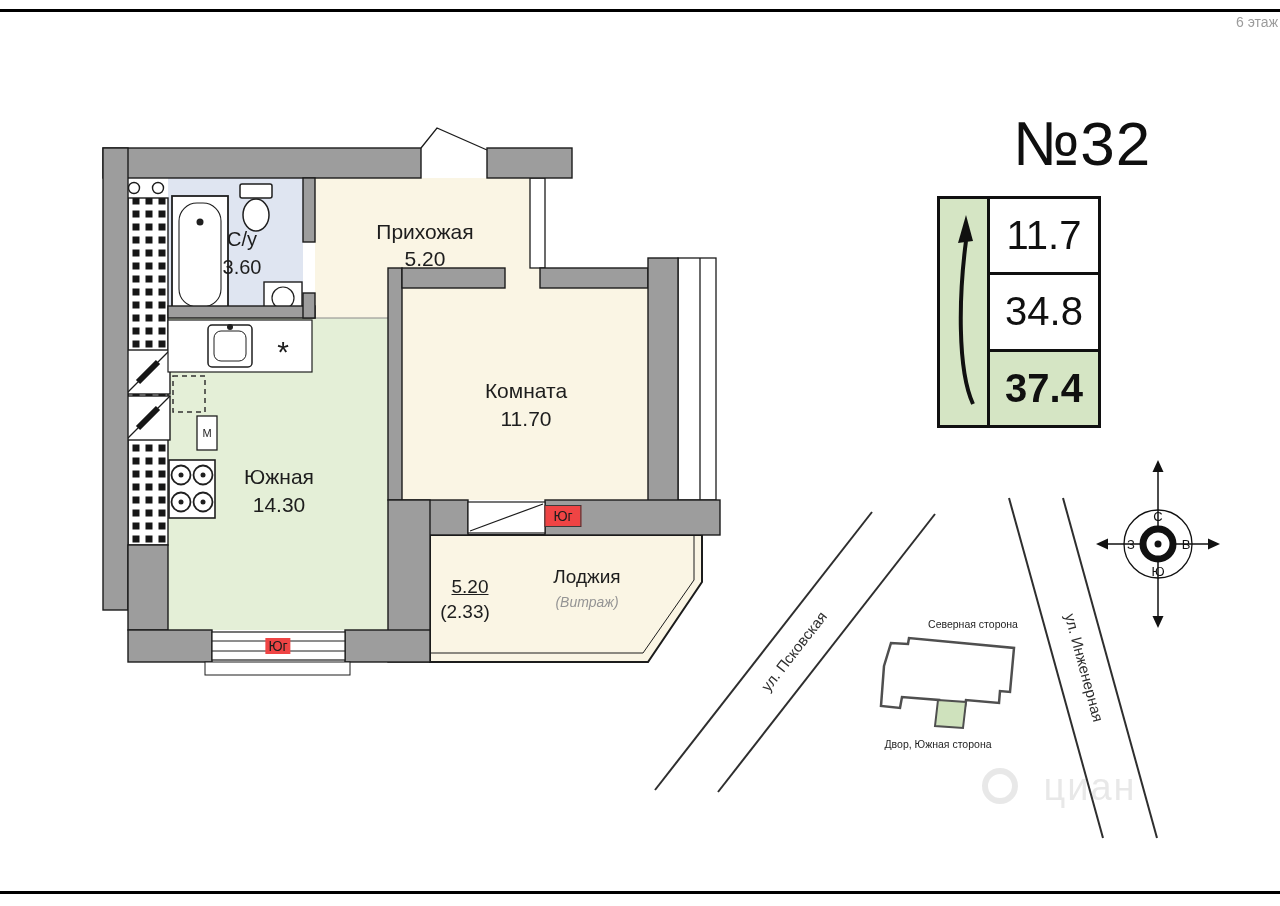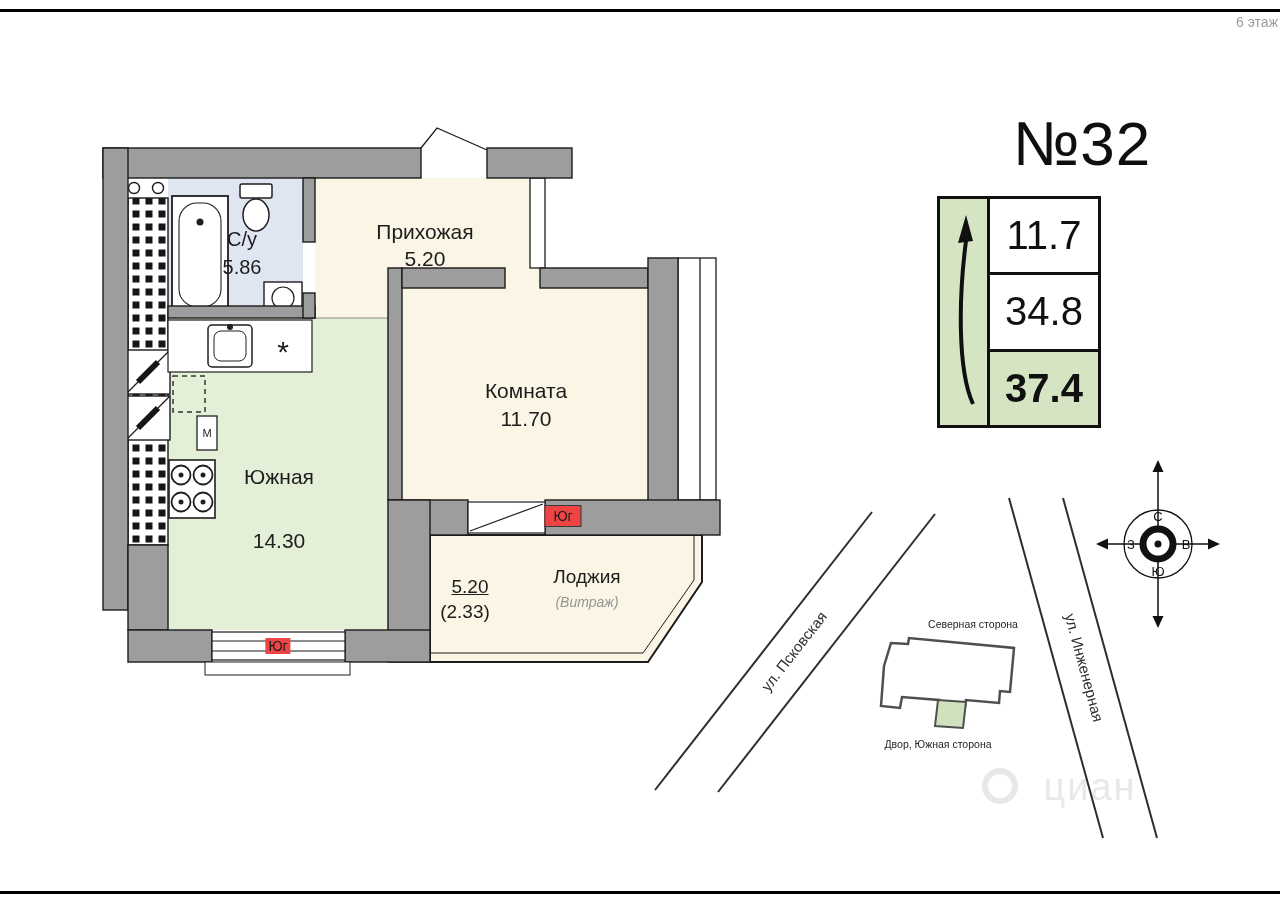--- a/index.html
+++ b/index.html
@@ -166,30 +166,30 @@
       <circle cx="1158" cy="544" r="15" fill="#fff" stroke-width="7"></circle>
       <circle cx="1158" cy="544" r="3.5" stroke="none"></circle>
       <text x="1158" y="521" font-size="13" text-anchor="middle" stroke="none" fill="#111">С</text>
       <text x="1158" y="576" font-size="13" text-anchor="middle" stroke="none" fill="#111">Ю</text>
       <text x="1131" y="549" font-size="13" text-anchor="middle" stroke="none" fill="#111">З</text>
       <text x="1186" y="549" font-size="13" text-anchor="middle" stroke="none" fill="#111">В</text>
     </g>
   </svg>
 
   <div class="lbl f20" style="left:242px;top:239px;">С/у</div>
-  <div class="lbl f20" style="left:242px;top:267px;">5.86</div>
+  <div class="lbl f20" style="left:242px;top:267px;">3.60</div>
 
   <div class="lbl f21" style="left:425px;top:232px;">Прихожая</div>
   <div class="lbl f21" style="left:425px;top:259px;">5.20</div>
 
   <div class="lbl f21" style="left:526px;top:391px;">Комната</div>
   <div class="lbl f21" style="left:526px;top:419px;">11.70</div>
 
   <div class="lbl f21" style="left:279px;top:477px;">Южная</div>
-  <div class="lbl f21" style="left:279px;top:505px;margin-top:36px;">14.30</div>
+  <div class="lbl f21" style="left:279px;top:505px;">14.30</div>
 
   <div class="lbl f19" style="left:587px;top:577px;">Лоджия</div>
   <div class="lbl glaz" style="left:587px;top:602px;">(Витраж)</div>
   <div class="lbl f19 underline" style="left:470px;top:587px;">5.20</div>
   <div class="lbl f19" style="left:465px;top:612px;">(2.33)</div>
 
   <div class="lbl yug" style="left:278px;top:646px;">Юг</div>
   <div class="lbl yug boxed" style="left:563px;top:516px;">Юг</div>
 
   <div class="apt-number">№32</div>

